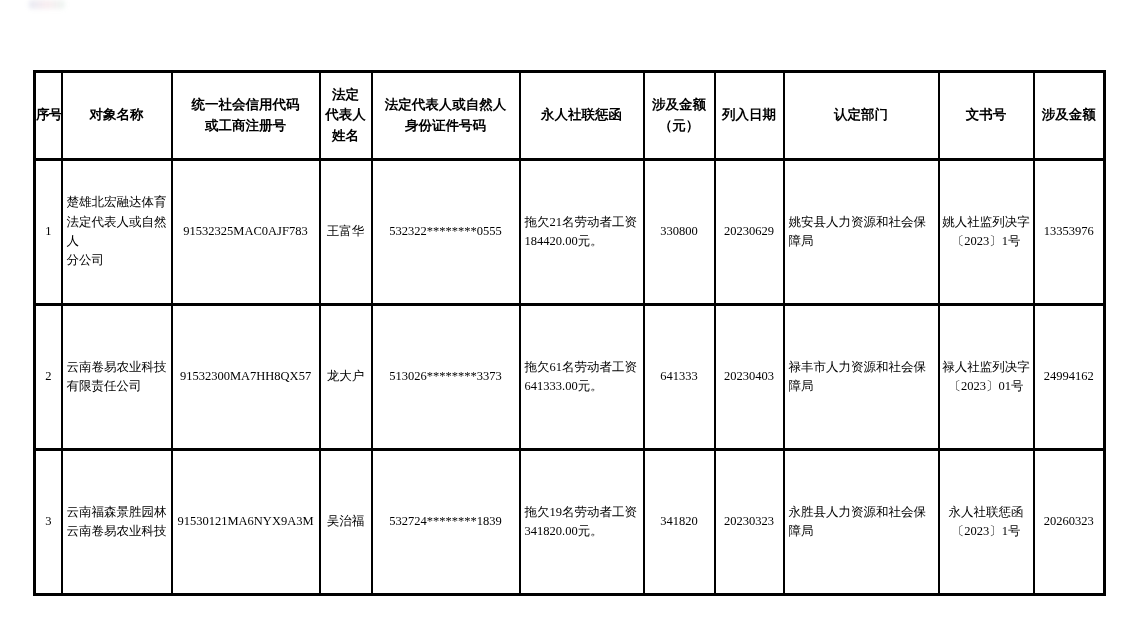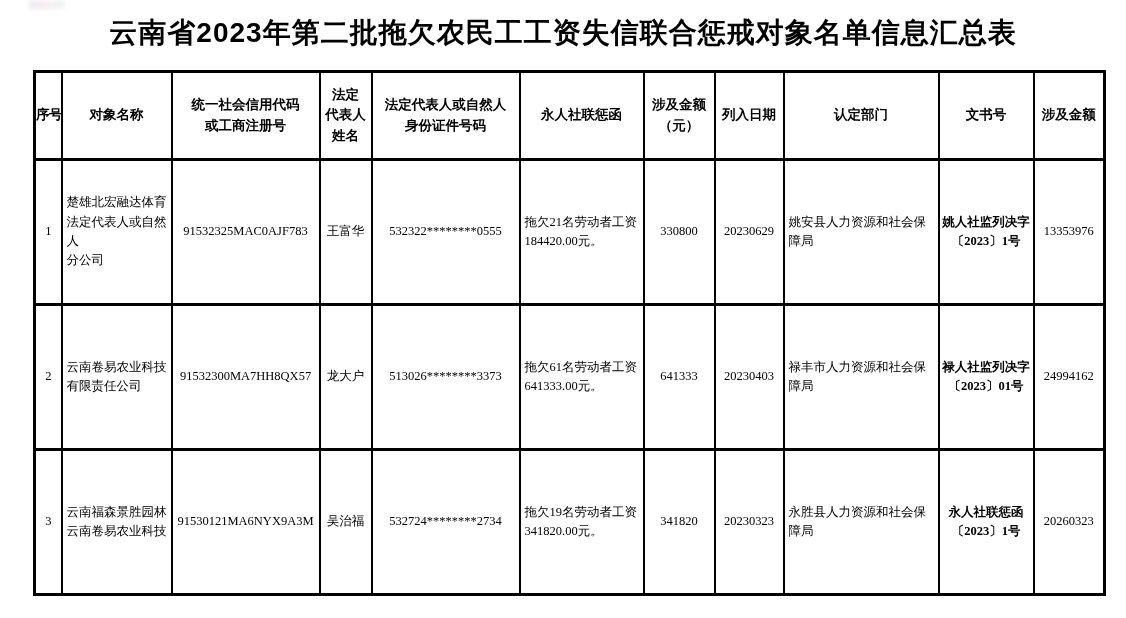--- a/index.html
+++ b/index.html
@@ -63,39 +63,38 @@
   }
   td {
     font-size: 12.5px;
     line-height: 1.55;
     text-align: center;
     white-space: pre-line;
     padding: 2px 4px;
   }
   th.col-index { white-space: nowrap; padding: 0; letter-spacing: -0.5px; }
   td.col-name, td.col-reason, td.col-authority { text-align: left; }
-  td.col-doc_number { padding: 2px 1px; font-weight: bold; }
+  td.col-doc_number { padding: 2px 1px; }
   col.col-index       { width: 27px; }
   col.col-name        { width: 110px; }
   col.col-credit_code { width: 148px; }
   col.col-legal_rep_name { width: 52px; }
   col.col-id_number   { width: 148px; }
   col.col-reason      { width: 124px; }
   col.col-amount_yuan { width: 71px; }
   col.col-list_date   { width: 69px; }
   col.col-authority   { width: 155px; }
   col.col-doc_number  { width: 95px; }
   col.col-exit_date   { width: 71px; }
 </style>
 </head>
 <body>
 
 <div class="page">
   <div class="corner-smudge"></div>
-  <h1 class="doc-title">云南省2023年第二批拖欠农民工工资失信联合惩戒对象名单信息汇总表</h1>
   <table class="roster">
     <colgroup>
       <col class="col-index">
         <col class="col-name">
         <col class="col-credit_code">
         <col class="col-legal_rep_name">
         <col class="col-id_number">
         <col class="col-reason">
         <col class="col-amount_yuan">
         <col class="col-list_date">
@@ -158,21 +157,21 @@
           <td class="col-doc_number">禄人社监列决字
 〔2023〕01号</td>
           <td class="col-exit_date">24994162</td>
         </tr>
         <tr>
           <td class="col-index">3</td>
           <td class="col-name">云南福森景胜园林
 云南卷易农业科技</td>
           <td class="col-credit_code">91530121MA6NYX9A3M</td>
           <td class="col-legal_rep_name">吴治福</td>
-          <td class="col-id_number">532724********2734</td>
+          <td class="col-id_number">532724********1839</td>
           <td class="col-reason">拖欠19名劳动者工资
 341820.00元。</td>
           <td class="col-amount_yuan">341820</td>
           <td class="col-list_date">20230323</td>
           <td class="col-authority">永胜县人力资源和社会保
 障局</td>
           <td class="col-doc_number">永人社联惩函
 〔2023〕1号</td>
           <td class="col-exit_date">20260323</td>
         </tr>

